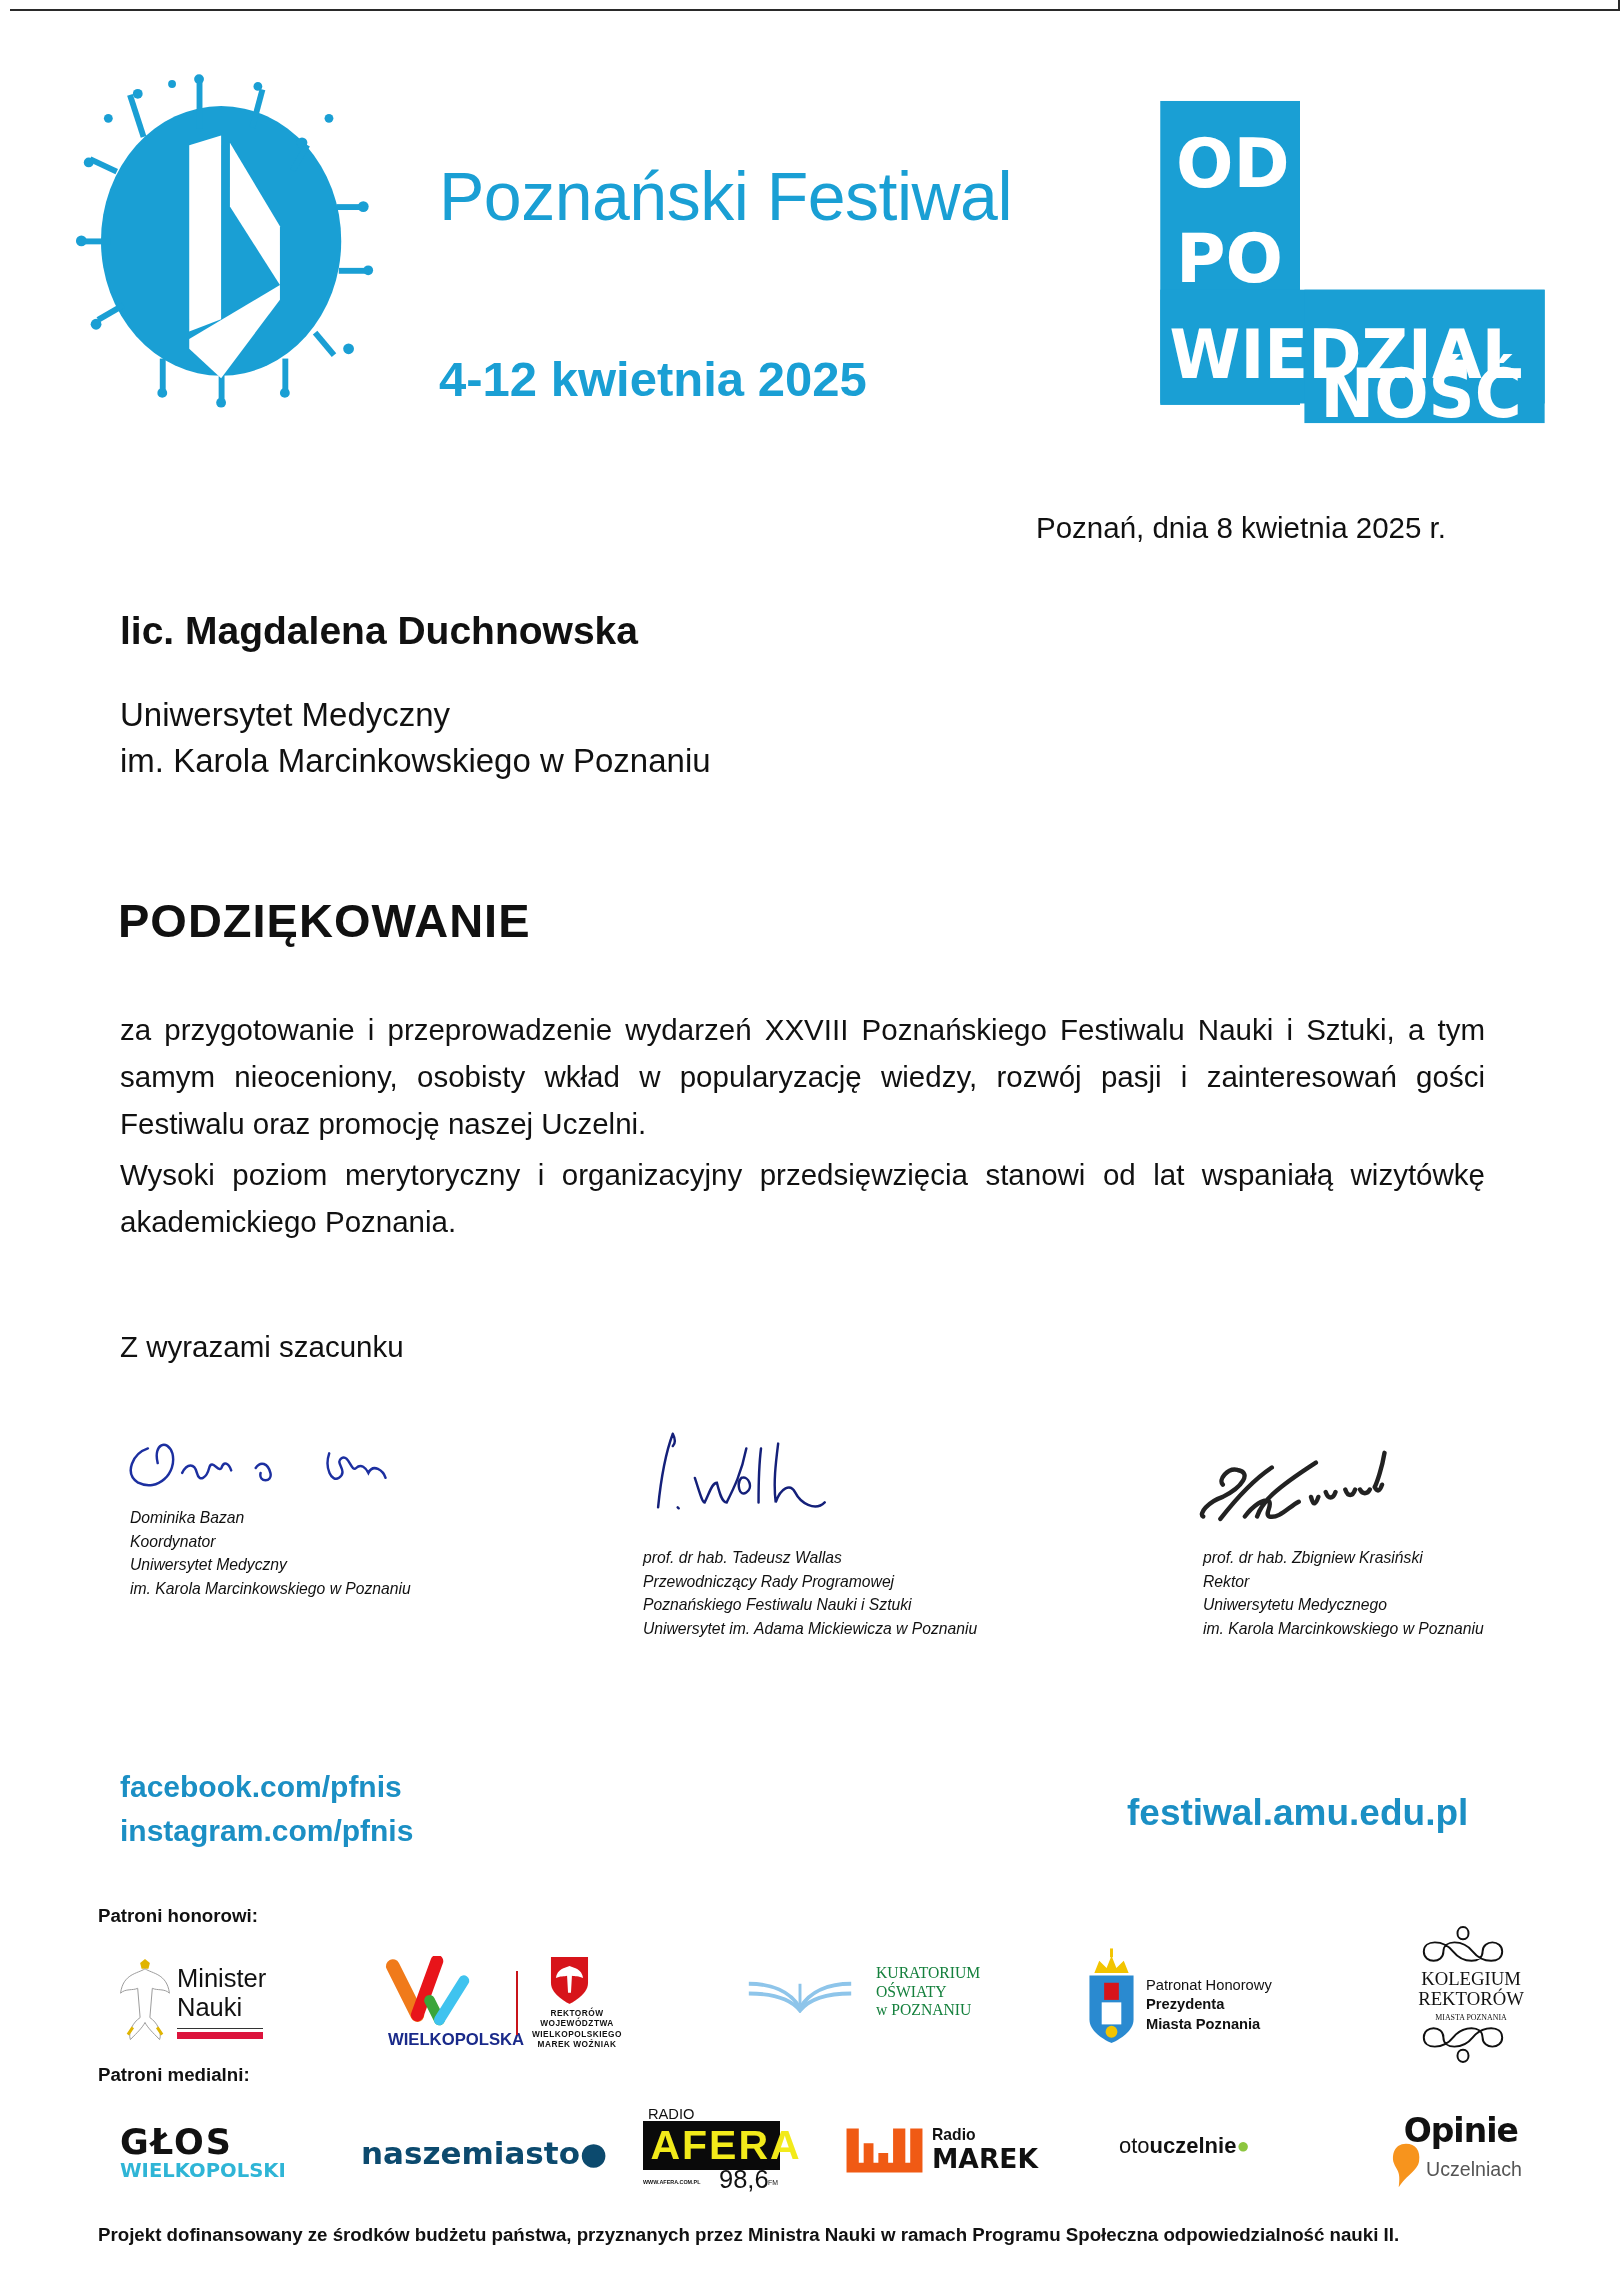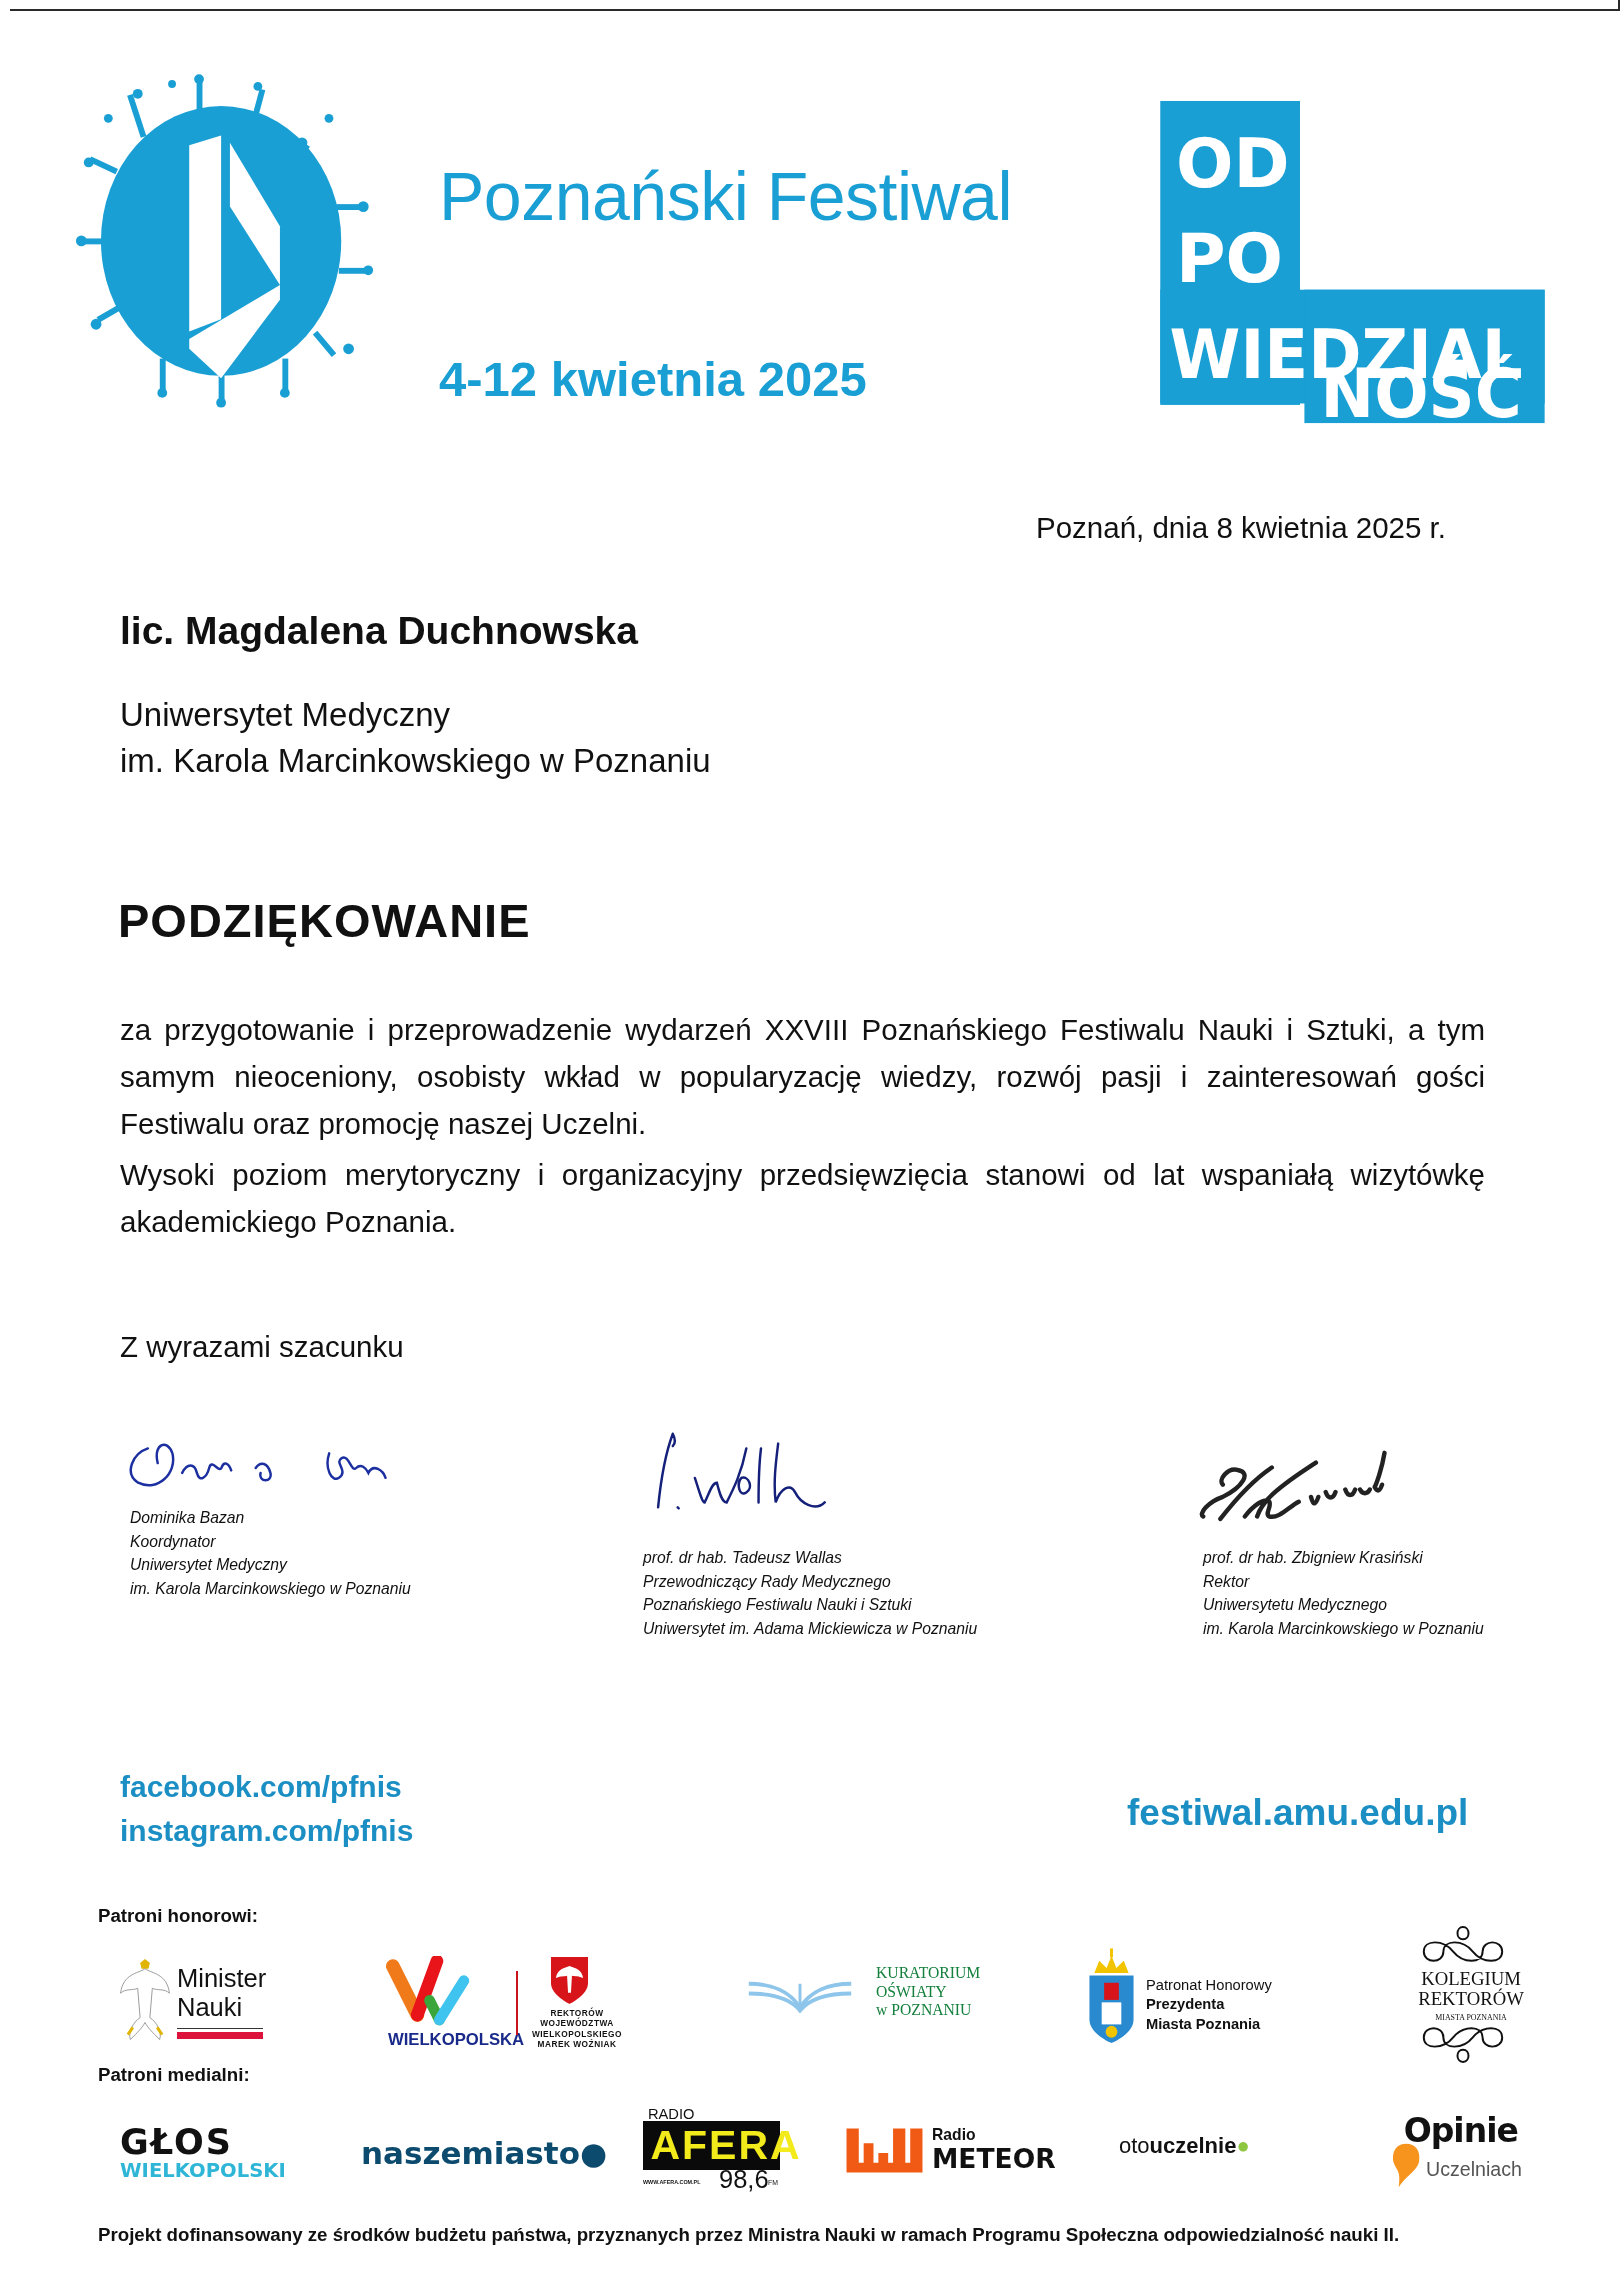--- a/index.html
+++ b/index.html
@@ -127,21 +127,21 @@
   <div>Koordynator</div>
   <div>Uniwersytet Medyczny</div>
   <div>im. Karola Marcinkowskiego w Poznaniu</div>
 </div>
 
 <svg class="abs sig" style="left:638px; top:1424px;" viewBox="0 0 800 200">
   <path d="M70 20 C55 60 45 120 40 170 M70 20 c5 10 5 20 0 25 M80 170 l2 2 M115 110 c10 30 15 50 20 50 c10 -20 15 -40 25 -40 c5 20 10 40 20 40 c15 -30 30 -60 40 -110 M210 110 c15 -5 25 20 10 30 c-15 10 -20 -20 -10 -30 M250 50 c-5 40 -5 80 -5 110 M285 40 c-5 40 -10 80 -5 120 c10 -30 30 -40 40 -20 c10 20 40 40 60 20" stroke="#14207a" stroke-width="5" fill="none" stroke-linecap="round"></path>
 </svg>
 <div class="abs sig-cap" style="left:643px; top:1546px;">
   <div>prof. dr hab. Tadeusz Wallas</div>
-  <div>Przewodniczący Rady Medycznego</div>
+  <div>Przewodniczący Rady Programowej</div>
   <div>Poznańskiego Festiwalu Nauki i Sztuki</div>
   <div>Uniwersytet im. Adama Mickiewicza w Poznaniu</div>
 </div>
 
 <svg class="abs sig" style="left:1188px; top:1443px;" viewBox="0 0 800 200">
   <path d="M30 150 c-10 -5 10 -30 40 -40 c40 -20 60 -50 30 -55 c-20 -5 -40 20 -30 30 M65 155 C100 110 140 70 170 50 M115 150 c15 -20 40 -40 50 -30 c5 10 -10 25 0 30 c20 5 40 -20 60 -30 M140 150 c10 -30 35 -55 120 -110 M250 110 c5 20 10 15 15 0 M280 100 c5 15 15 15 20 0 M320 95 c5 15 15 15 20 0 M350 95 c5 10 15 10 20 0 M380 90 c5 10 10 10 15 -5 M400 20 c-5 30 -15 60 -20 70" stroke="#222" stroke-width="9" fill="none" stroke-linecap="round"></path>
 </svg>
 <div class="abs sig-cap" style="left:1203px; top:1546px;">
   <div>prof. dr hab. Zbigniew Krasiński</div>
   <div>Rektor</div>
@@ -253,21 +253,21 @@
   <div class="abs logo-text" style="left:0; top:73px; font-size:5.4px; font-weight:700;">WWW.AFERA.COM.PL</div>
   <div class="abs logo-text" style="left:76px; top:59px; font-size:25.5px;">98,6</div>
   <div class="abs logo-text" style="left:125px; top:73px; font-size:6.9px;">FM</div>
 </div>
 
 <div class="abs" style="left:844px; top:2121px; width:221px; height:54px;">
   <svg class="abs" style="left:0; top:4.9px;" width="81" height="49" viewBox="0 0 165 100">
     <path d="M5 5 H30 V75 H40 V35 H60 V75 H70 V55 H90 V75 H100 V5 H125 V75 H135 V5 H160 V95 H5Z" fill="#f05a14"></path>
   </svg>
   <div class="abs logo-text" style="left:88px; top:4.9px; font-size:15.7px; font-weight:700;">Radio</div>
-  <div class="abs logo-text" style="left:88px; top:22px; font-size:26.5px; font-weight:900; font-family:'DejaVu Sans', sans-serif;">METEOR</div>
+  <div class="abs logo-text" style="left:88px; top:22px; font-size:26.5px; font-weight:900; font-family:'DejaVu Sans', sans-serif;">MAREK</div>
 </div>
 
 <div class="abs logo-text" style="left:1119px; top:2133px; font-size:22px;">
   <span>oto</span><span style="font-weight:700;">uczelnie</span><span style="color:#8dc63f;">●</span>
 </div>
 
 <div class="abs" style="left:1389px; top:2111px; width:157px; height:83px;">
   <svg class="abs" style="left:0; top:29.5px;" width="34" height="49" viewBox="0 0 70 100">
     <path d="M35 5 C10 5 5 30 10 45 C15 60 25 60 20 95 C35 70 60 60 62 40 C65 20 55 5 35 5Z" fill="#f7941d"></path>
   </svg>

